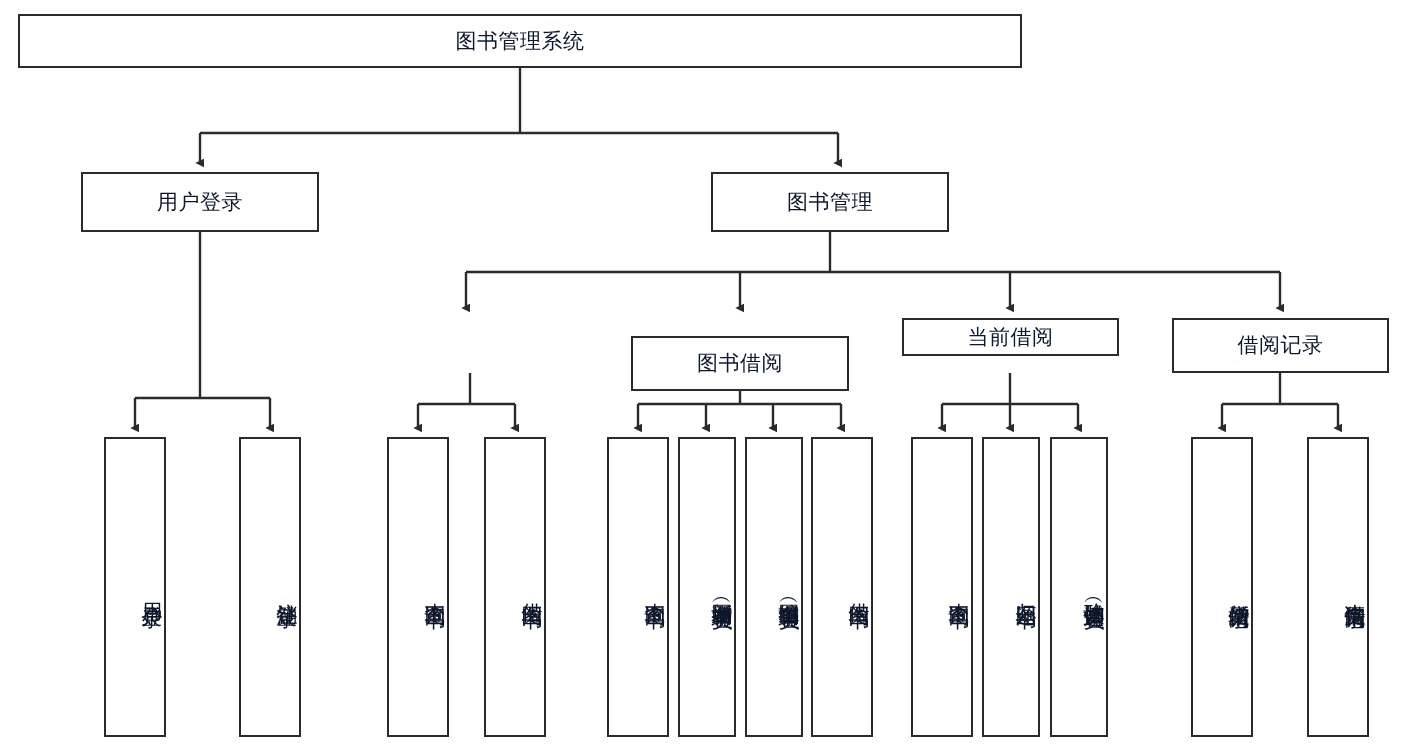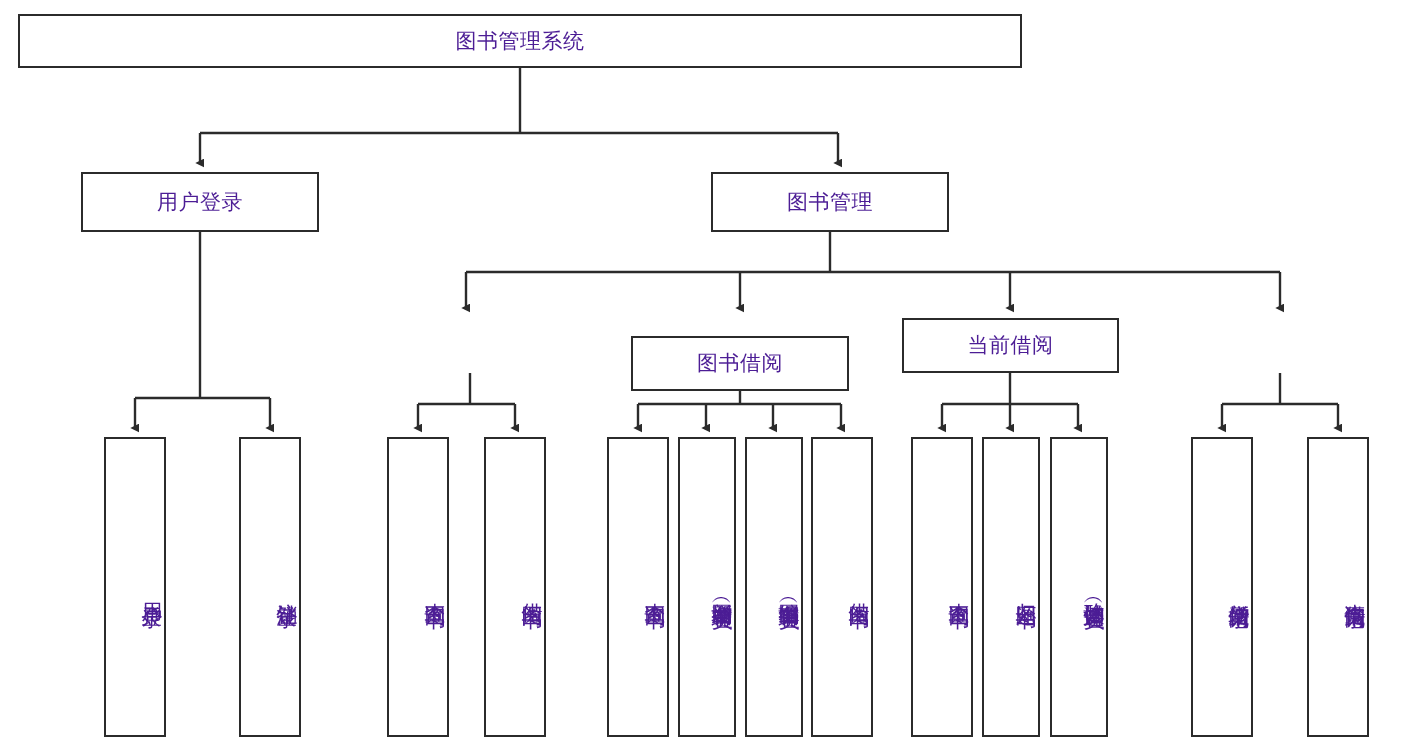--- a/index.html
+++ b/index.html
@@ -26,21 +26,21 @@
     pointer-events: none;
   }
   .node {
     position: absolute;
     box-sizing: border-box;
     border: 2px solid #2b2b2b;
     background: #ffffff;
     display: flex;
     align-items: center;
     justify-content: center;
-    color: #4c1d95;
+    color: #0f172a;
   }
   .node.horizontal {
     font-size: 21px;
     letter-spacing: 0.5px;
   }
   .node.vertical {
     writing-mode: vertical-rl;
     text-orientation: upright;
     font-size: 21px;
     letter-spacing: 2px;
@@ -128,22 +128,25 @@
   <div class="node horizontal" style="left:81px; top:172px; width:238px; height:60px;">
     <span class="node-label">用户登录</span>
   </div>
   <div class="node horizontal" style="left:711px; top:172px; width:238px; height:60px;">
     <span class="node-label">图书管理</span>
   </div>
 
   <div class="node horizontal" style="left:631px; top:336px; width:218px; height:55px;">
     <span class="node-label">图书借阅</span>
   </div>
-  <div class="node horizontal" style="left:902px; top:318px; width:217px; height:55px;">
+  <div class="node horizontal" style="left:902px; top:318px; width:217px; height:38px;">
     <span class="node-label">当前借阅</span>
+  </div>
+  <div class="node horizontal" style="left:1172px; top:318px; width:217px; height:55px;">
+    <span class="node-label">借阅记录</span>
   </div>
 
   <div class="node vertical" style="left:104px; top:437px; width:62px; height:300px;">
     <span class="node-label">用户登录</span>
   </div>
   <div class="node vertical" style="left:239px; top:437px; width:62px; height:300px;">
     <span class="node-label">注销登录</span>
   </div>
 
   <div class="node vertical" style="left:387px; top:437px; width:62px; height:300px;">

